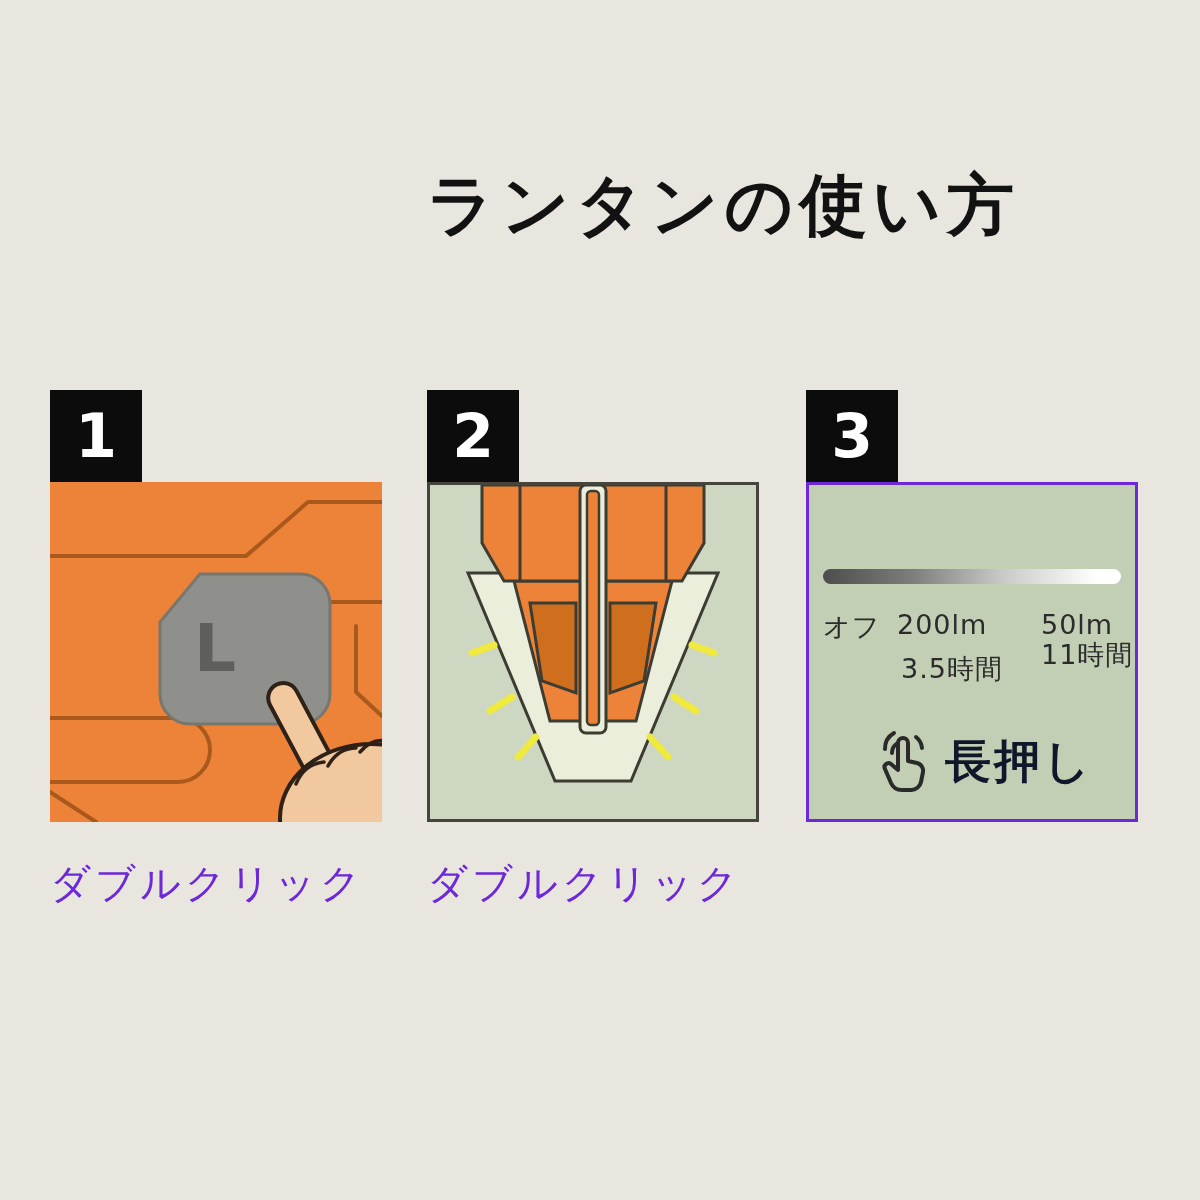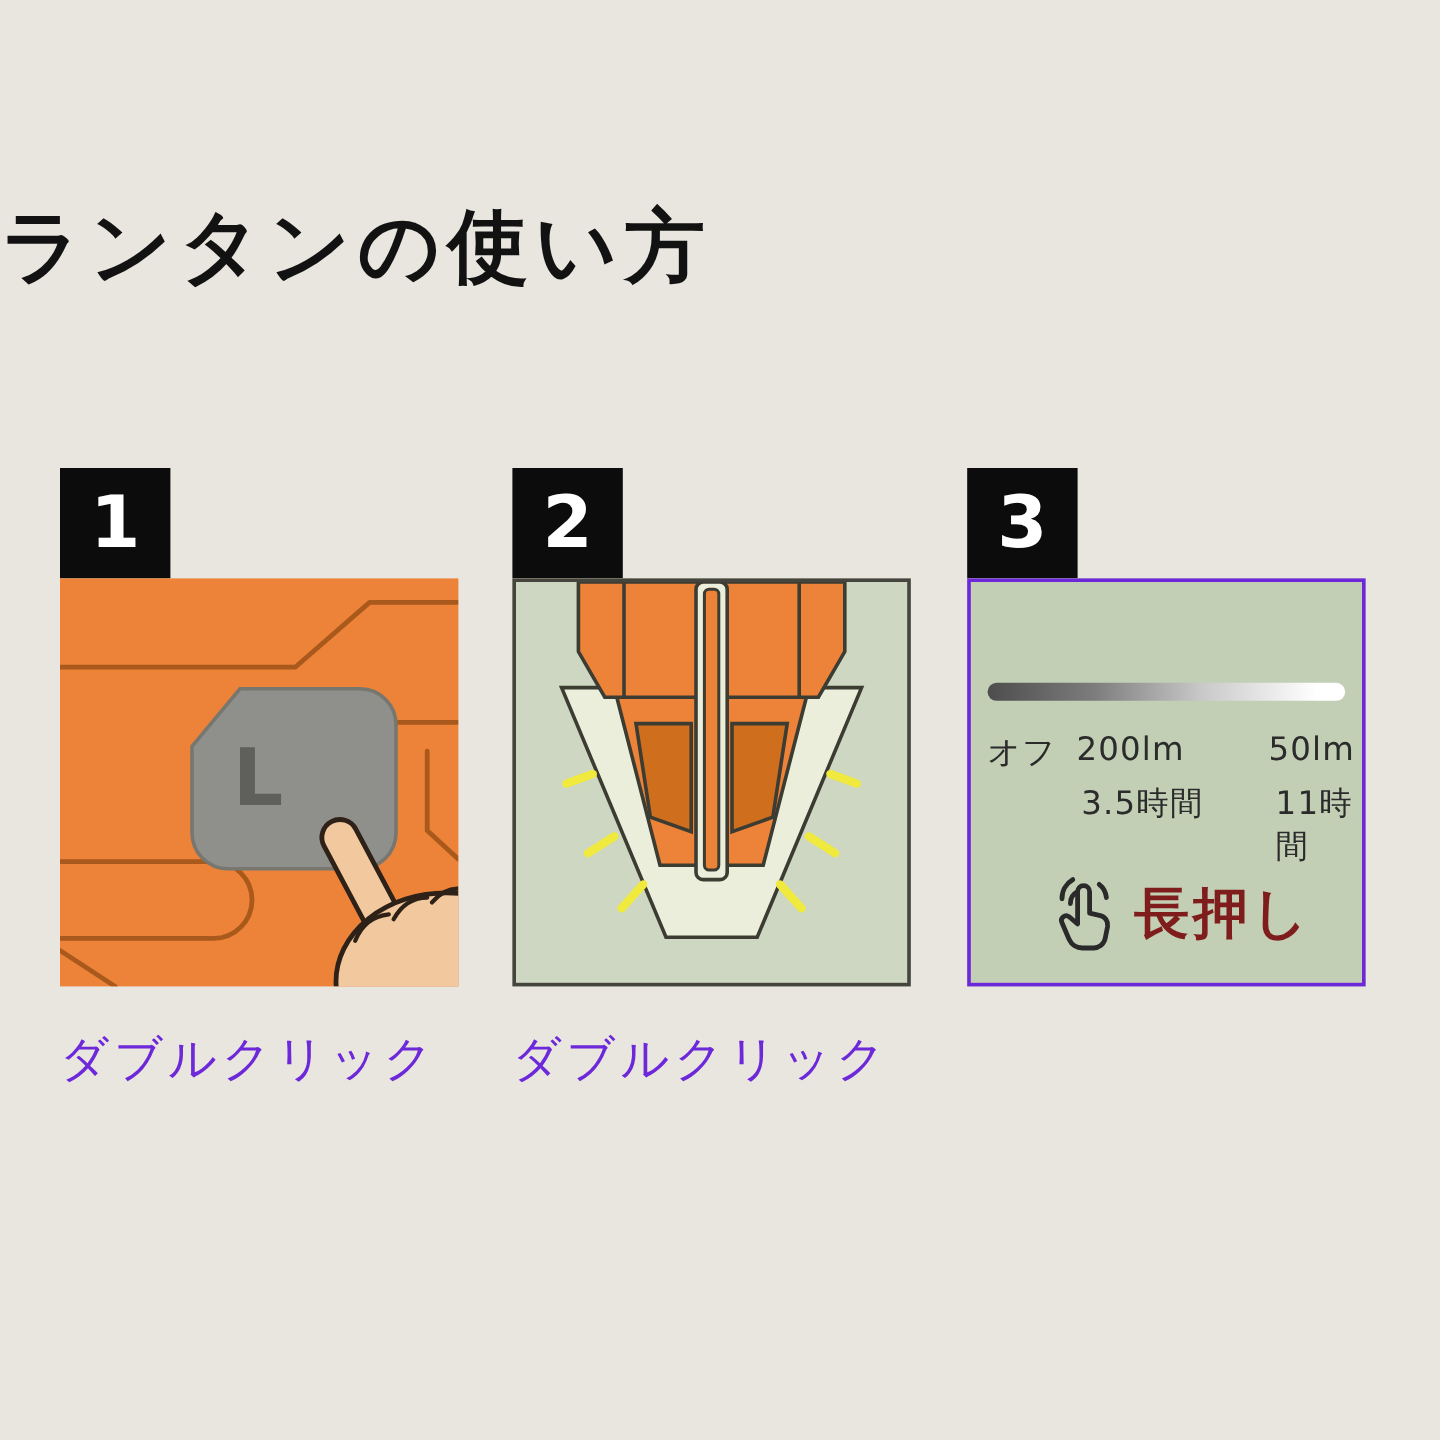--- a/index.html
+++ b/index.html
@@ -5,21 +5,21 @@
   * { margin:0; padding:0; box-sizing:border-box; }
   body { background:#e9e6df; }
   .canvas {
     position:relative; width:1200px; height:1200px;
     background:#e9e6df; overflow:hidden;
     font-family:"DejaVu Sans","Liberation Sans",sans-serif;
     color:#1b1b1b;
   }
   .title {
     position:absolute; top:160px; left:0; width:1020px;
-    text-align:left; font-size:67px; font-weight:bold;
+    text-align:right; font-size:67px; font-weight:bold;
     letter-spacing:6px; color:#121212;
   }
   .step { position:absolute; top:390px; width:332px; }
   .step-1 { left:50px; }
   .step-2 { left:427px; }
   .step-3 { left:806px; }
   .badge {
     width:92px; height:92px; background:#0c0c0c; color:#ffffff;
     display:flex; align-items:center; justify-content:center;
     font-size:60px; font-weight:bold;
@@ -39,27 +39,27 @@
     text-align:center; font-size:66px; font-weight:bold; color:#5f5f5b;
   }
   .grad-bar {
     position:absolute; left:14px; top:84px; width:298px; height:15px;
     border-radius:8px;
     background:linear-gradient(90deg,#4d4d4d 0%,#7d7d7d 30%,#c9c9c9 60%,#ffffff 92%);
   }
   .p3-label { position:absolute; font-size:27px; color:#2b2b2b; letter-spacing:1px; }
   .lbl-off       { left:14px;  top:124px; }
   .lbl-high      { left:88px;  top:124px; }
-  .lbl-low       { left:248px; top:124px; }
+  .lbl-low       { left:232px; top:124px; }
   .lbl-time-high { left:92px;  top:166px;text-align:center; }
-  .lbl-time-low  { left:232px; top:166px;margin-left:22px; }
+  .lbl-time-low  { left:232px; top:152px; }
   .tap-icon { position:absolute; left:62px; top:240px; width:62px; height:68px; }
   .longpress {
     position:absolute; left:136px; top:246px; font-size:46px;
-    font-weight:bold; letter-spacing:3px; color:#7f1d1d;
+    font-weight:bold; letter-spacing:3px; color:#0f172a;
   }
 </style>
 </head>
 <body>
 
 <div class="canvas">
 
   <h1 class="title">ランタンの使い方</h1>
 
   <section class="step step-1">

